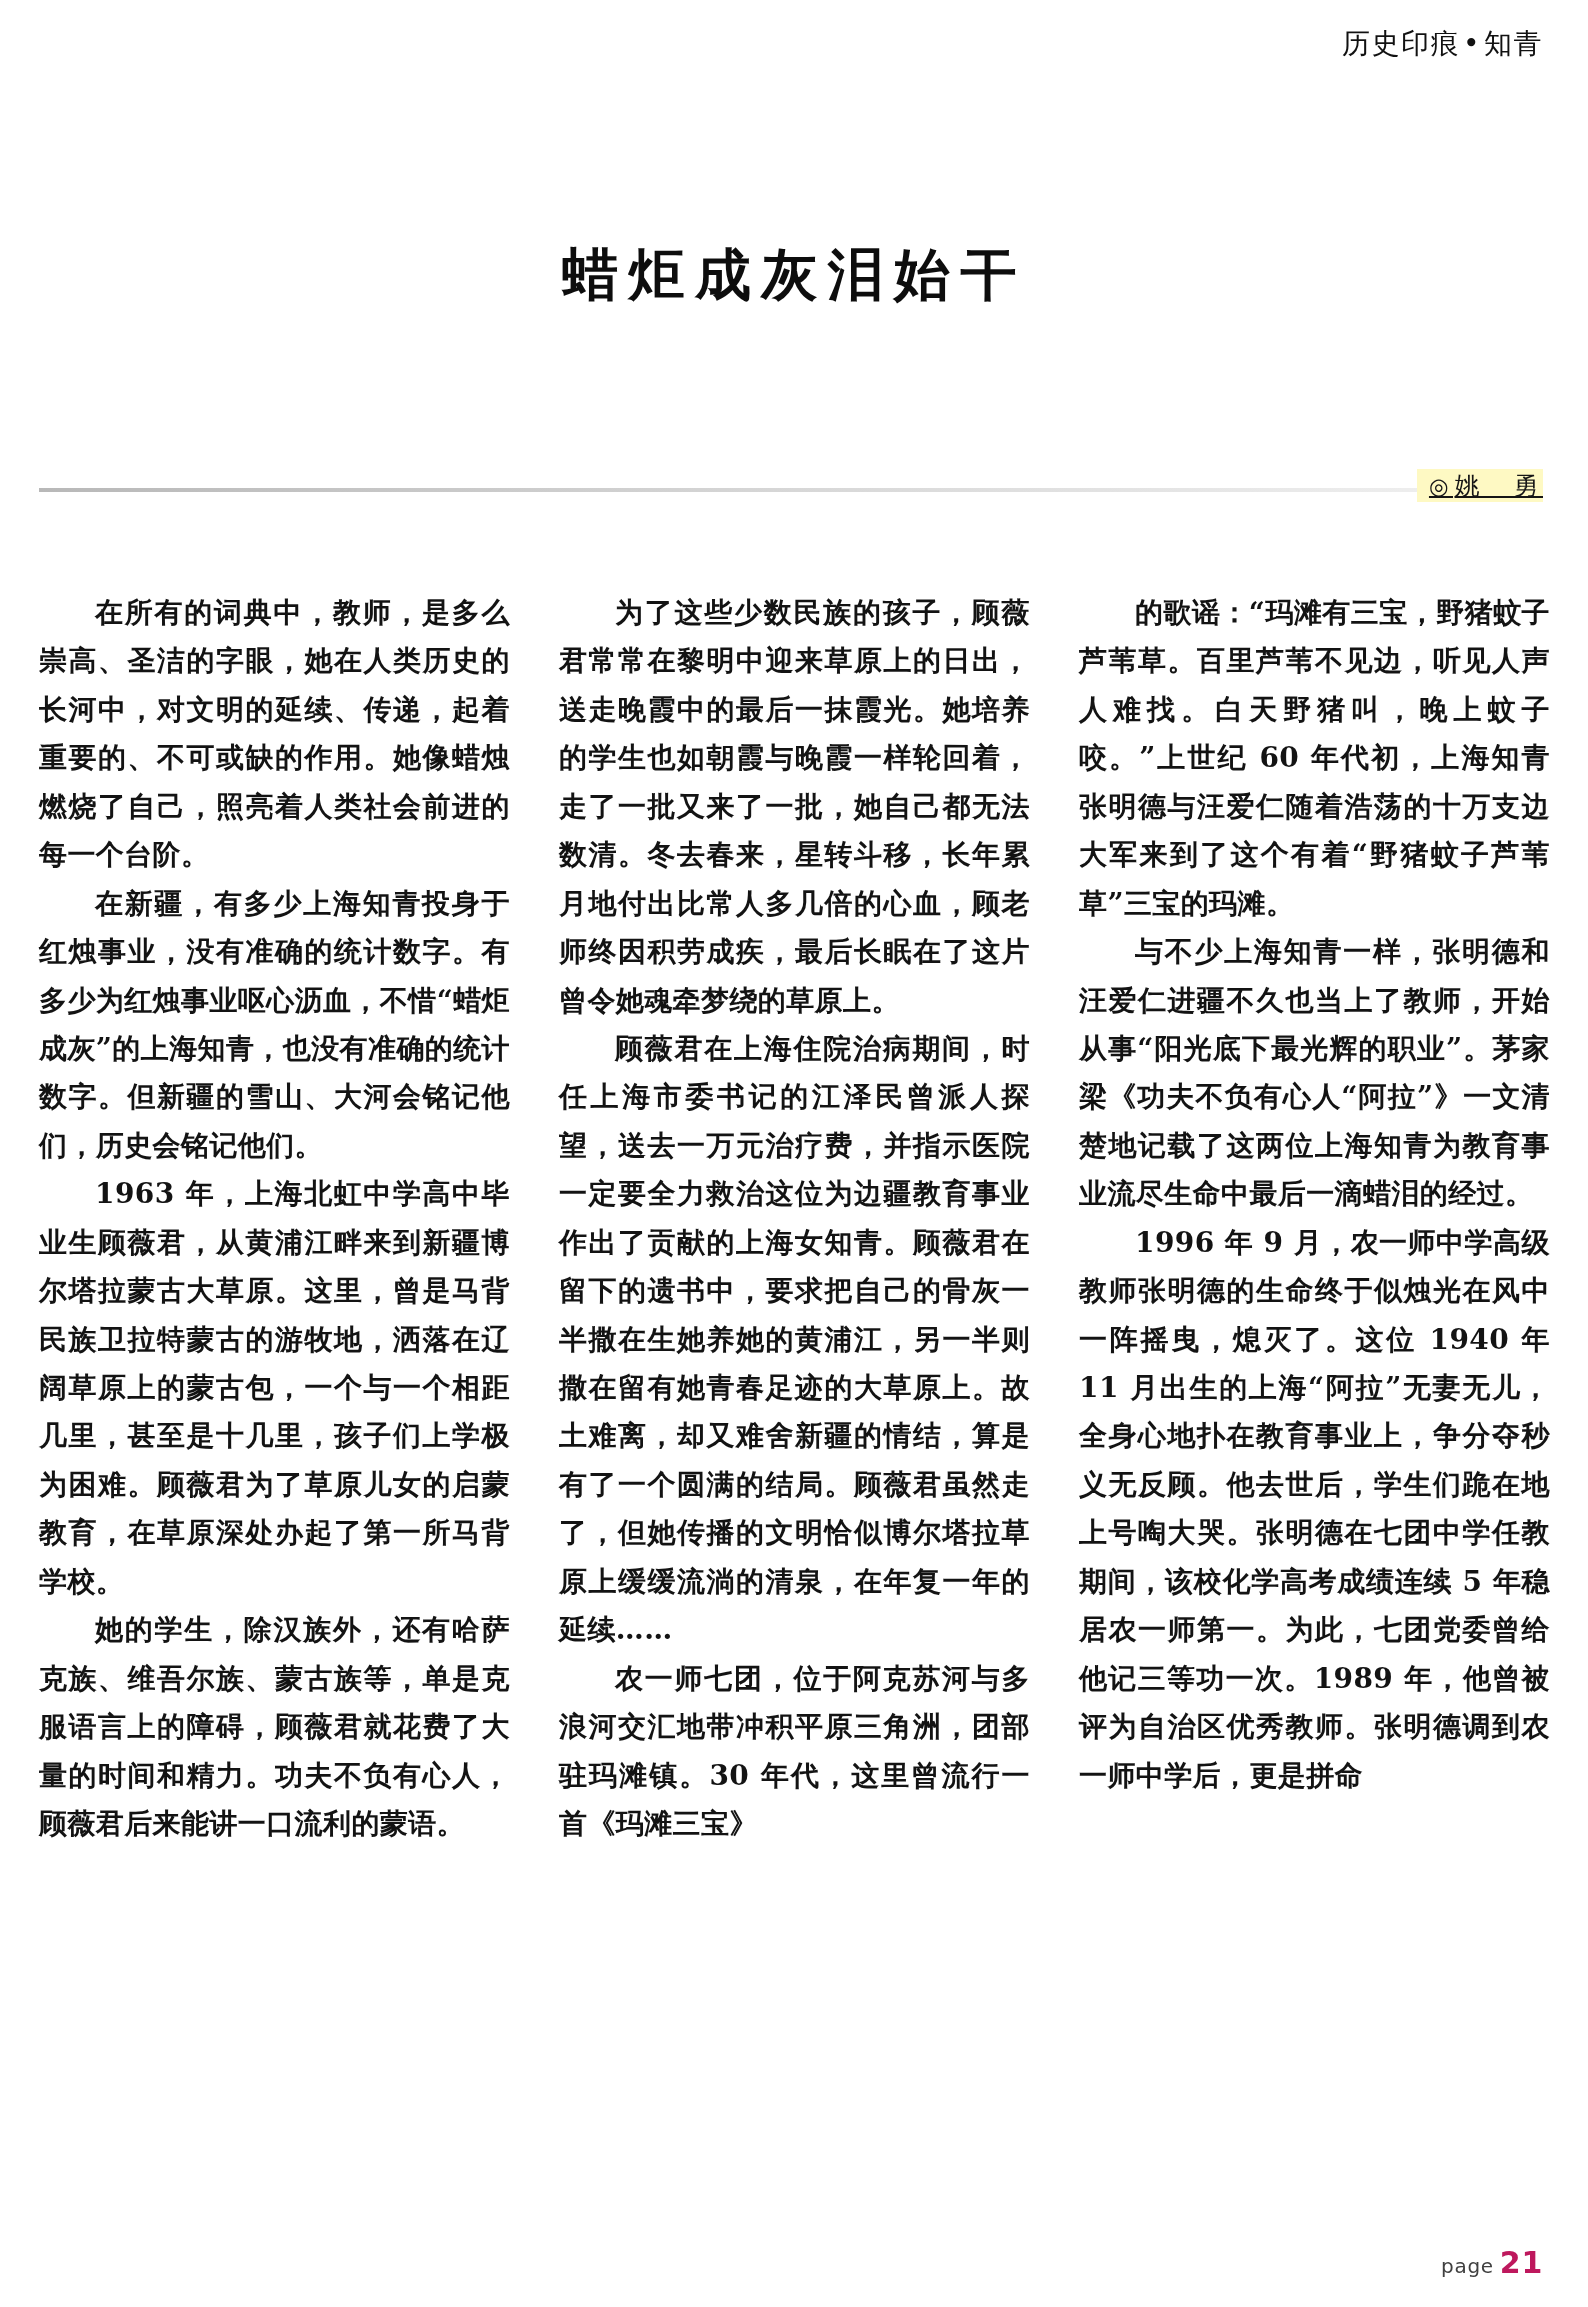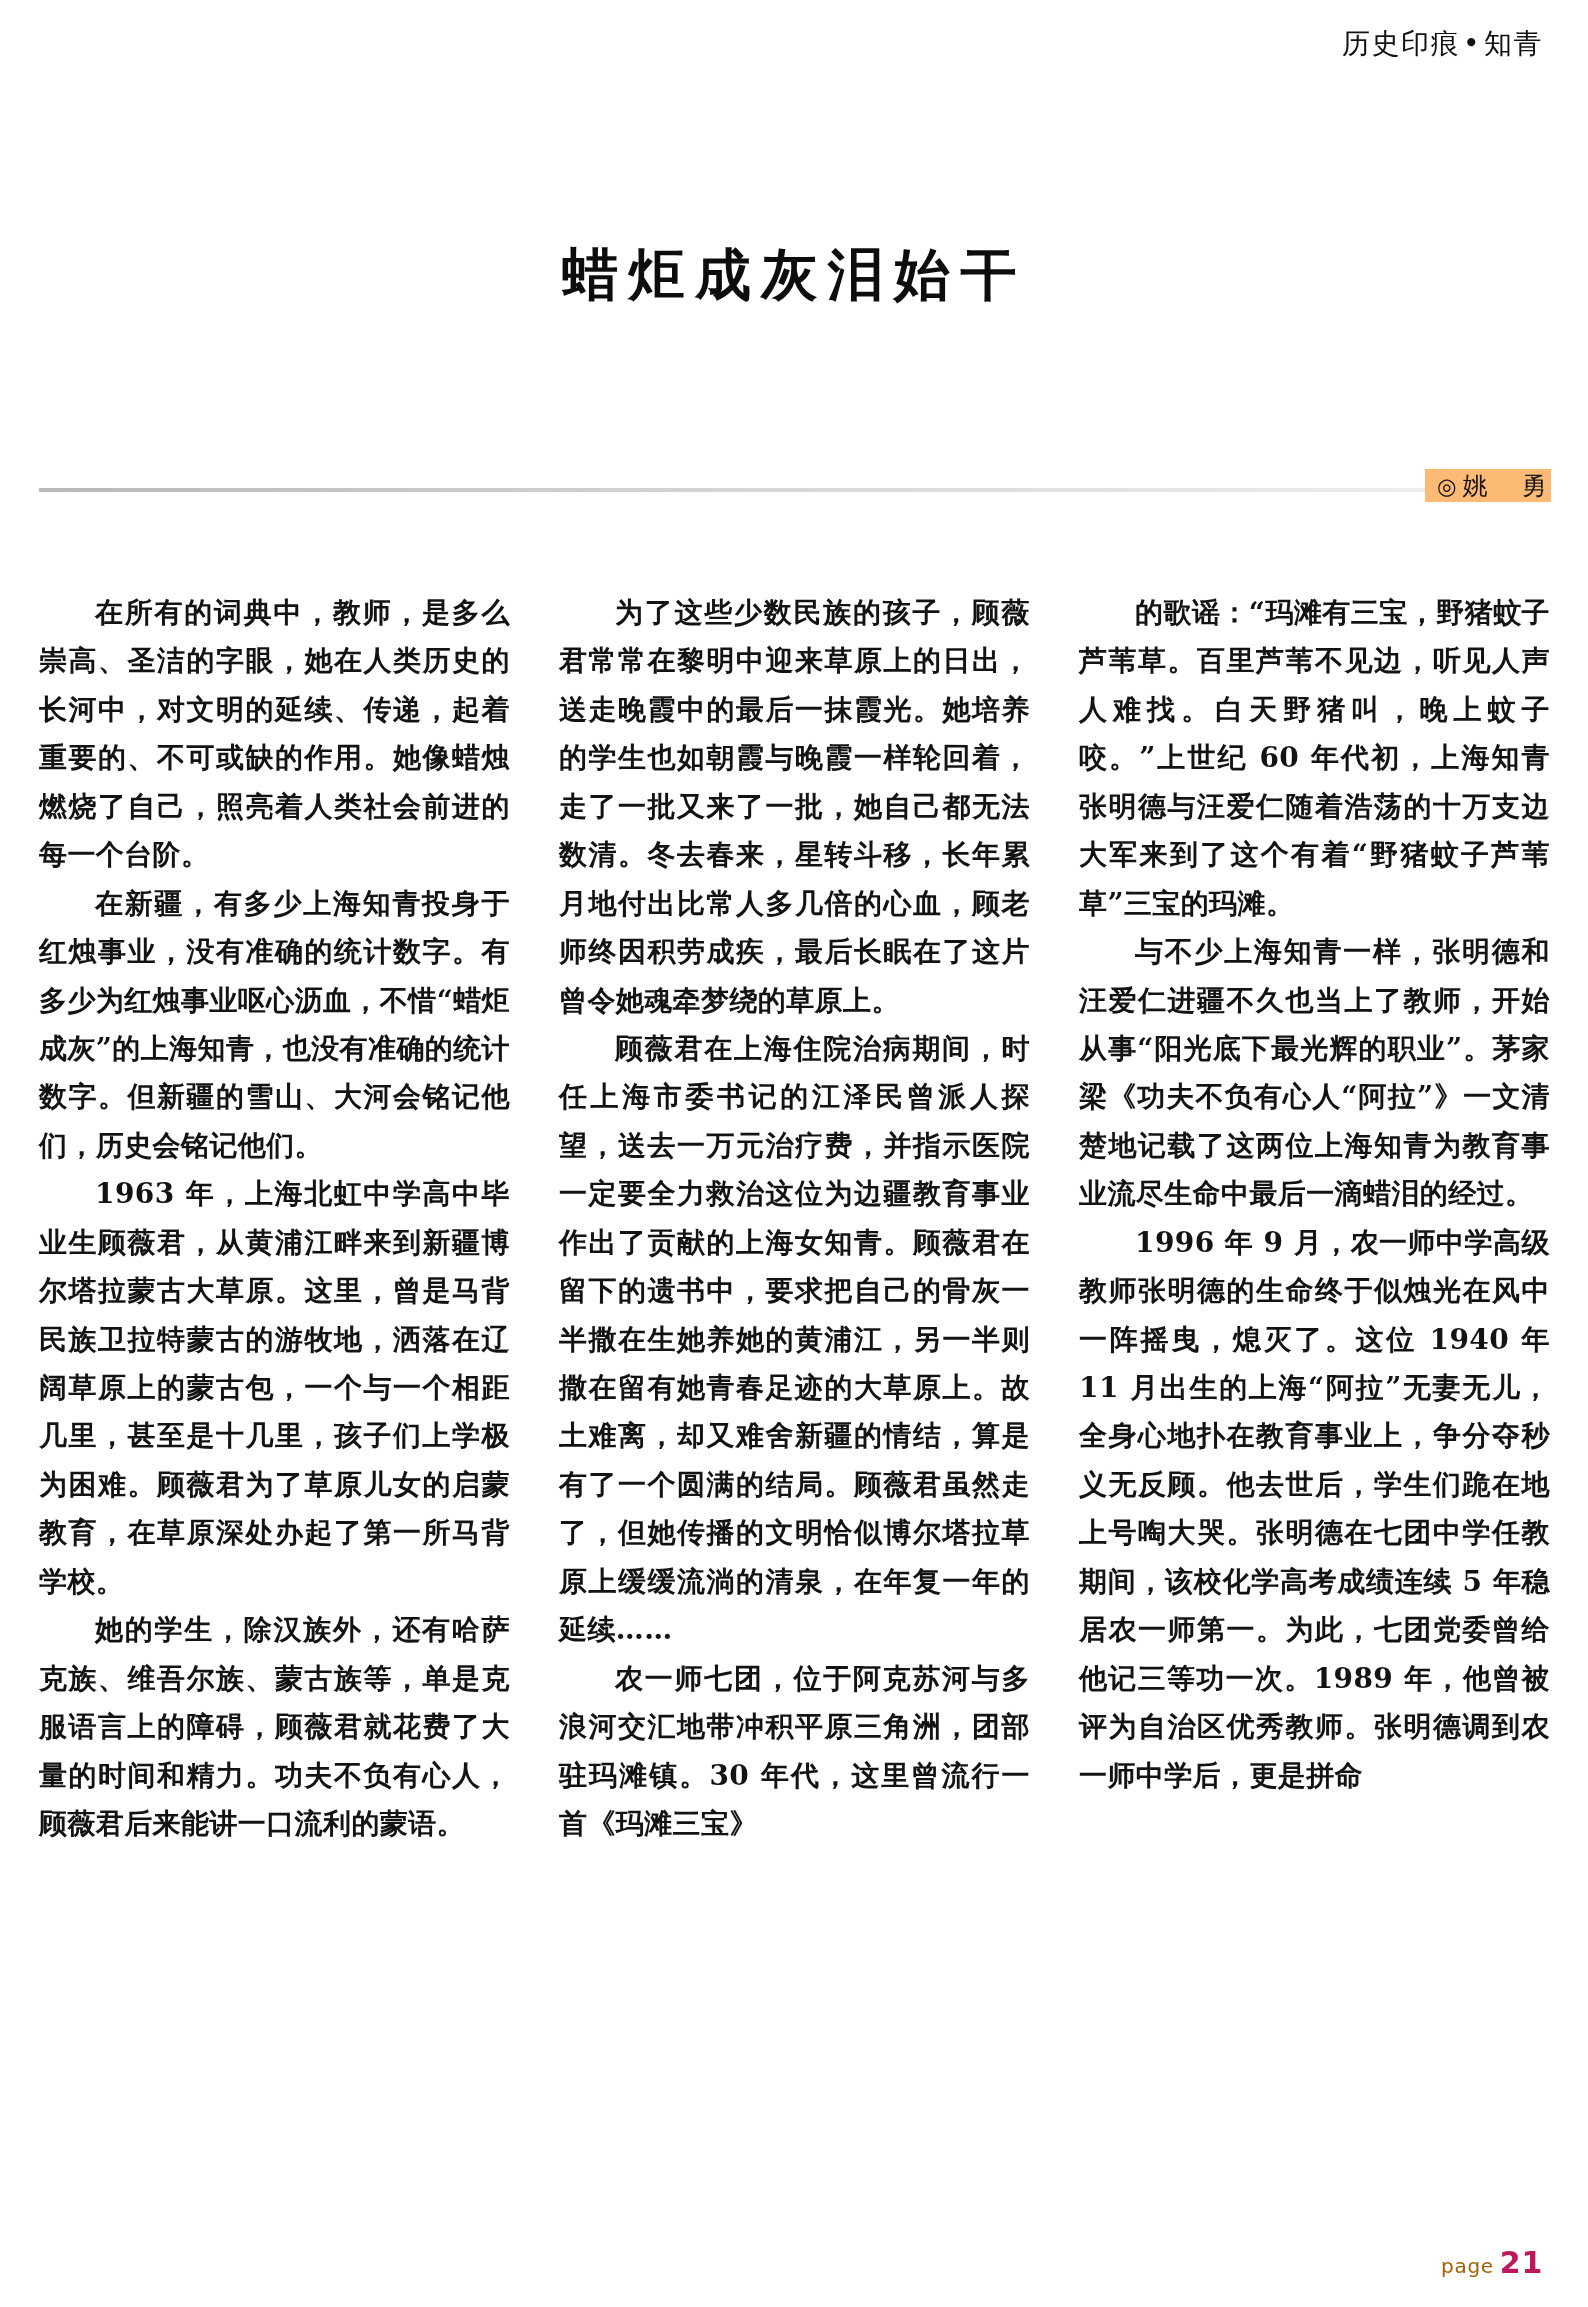--- a/index.html
+++ b/index.html
@@ -52,26 +52,27 @@
     position: absolute;
     top: 488px;
     left: 39px;
     width: 1423px;
     height: 3.7px;
     background: linear-gradient(to right, #b8b8b8 0%, #d8d8d8 55%, #efefef 100%);
   }
   .byline {
     position: absolute;
     top: 469px;
-    right: 38px;
+    right: 46px;
     font-size: 25px;
     letter-spacing: 4.5px;
     color: #151515;
-    background: #fdba74;
+    background: #fef9c3;
     padding-left: 12px;
+    text-decoration: underline;
   }
   .byline .circle {
     font-size: 22.4px;
     margin-right: 1.5px;
   }
   
   .columns {
     position: absolute;
     top: 589px;
     left: 39px;
@@ -99,21 +100,21 @@
     position: absolute;
     bottom: 27px;
     right: 46px;
     font-size: 25px;
     color: #222;
     font-family: "DejaVu Sans", "Liberation Sans", sans-serif;
     letter-spacing: 0.7px;
   }
   .footer .page-word {
     font-size: 20px;
-    color: #a16207;
+    color: #404040;
     margin-right: 6px;
   }
   .footer .page-num {
     font-size: 30px;
     font-weight: bold;
     color: #be185d;
   }
 </style>
 </head>
 <body>

